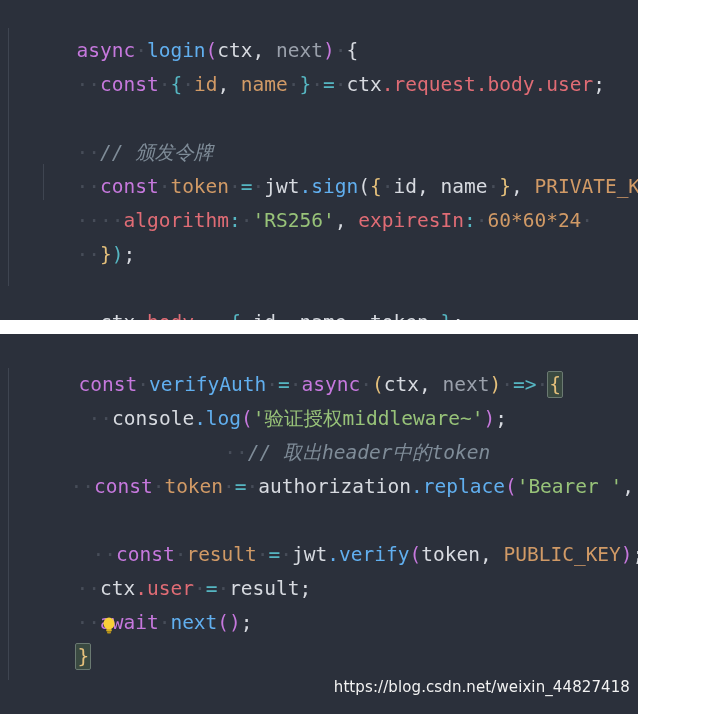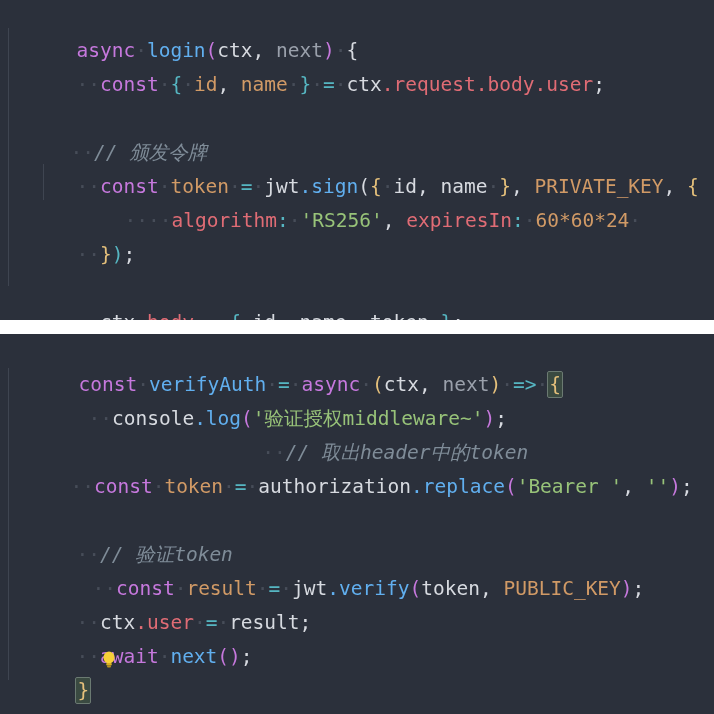--- a/index.html
+++ b/index.html
@@ -8,21 +8,21 @@
     background: #ffffff;
   }
   body {
     width: 714px;
     height: 714px;
     overflow: hidden;
     font-family: "DejaVu Sans Mono", monospace;
   }
 
   .editor-stack {
-    width: 714px;
+    width: 638px;
     height: 714px;
     display: flex;
     flex-direction: column;
     background: #4c1d95;
   }
 
   .code-block {
     background: #282c34;
     background: #2b303b;
     position: relative;
@@ -108,29 +108,29 @@
     <div class="code-line" style="padding-left:6px;">
       <span class="kw">async</span><span class="sp">·</span><span class="fn">login</span><span class="brace-m">(</span><span class="plain">ctx</span><span class="plain">, </span><span class="dim">next</span><span class="brace-m">)</span><span class="sp">·</span><span class="plain">{</span>
     </div>
 
     <div class="code-line" style="padding-left:6px;">
       <span class="sp">··</span><span class="kw">const</span><span class="sp">·</span><span class="brace-c">{</span><span class="sp">·</span><span class="var">id</span><span class="plain">, </span><span class="var">name</span><span class="sp">·</span><span class="brace-c">}</span><span class="sp">·</span><span class="brace-c">=</span><span class="sp">·</span><span class="plain">ctx</span><span class="prop">.request.body.user</span><span class="plain">;</span>
     </div>
 
     <div class="code-line"></div>
 
-    <div class="code-line" style="">
+    <div class="code-line" style="padding-left:6px;">
       <span class="sp">··</span><span class="com">// 颁发令牌</span>
     </div>
 
     <div class="code-line" style="padding-left:6px;">
       <span class="sp">··</span><span class="kw">const</span><span class="sp">·</span><span class="var">token</span><span class="sp">·</span><span class="brace-c">=</span><span class="sp">·</span><span class="plain">jwt</span><span class="fn">.sign</span><span class="plain">(</span><span class="brace-y">{</span><span class="sp">·</span><span class="plain">id</span><span class="plain">, </span><span class="plain">name</span><span class="sp">·</span><span class="brace-y">}</span><span class="plain">, </span><span class="var">PRIVATE_KEY</span><span class="plain">, </span><span class="brace-y">{</span>
     </div>
 
-    <div class="code-line" style="padding-left:6px;margin-left:48px;">
+    <div class="code-line" style="padding-left:6px;">
       <span class="sp">····</span><span class="prop">algorithm</span><span class="brace-c">:</span><span class="sp">·</span><span class="str">'RS256'</span><span class="plain">, </span><span class="prop">expiresIn</span><span class="brace-c">:</span><span class="sp">·</span><span class="var">60*60*24</span><span class="sp">·</span>
     </div>
 
     <div class="code-line" style="padding-left:6px;">
       <span class="sp">··</span><span class="brace-y">}</span><span class="brace-c">)</span><span class="plain">;</span>
     </div>
 
     <div class="code-line"></div>
 
     <div class="code-line" style="padding-left:6px;">
@@ -159,23 +159,20 @@
       <span class="sp">··</span><span class="com">// 取出header中的token</span>
     </div>
 
 
     <div class="code-line" style="padding-left:0;">
       <span class="sp">··</span><span class="kw">const</span><span class="sp">·</span><span class="var">token</span><span class="sp">·</span><span class="brace-c">=</span><span class="sp">·</span><span class="plain">authorization</span><span class="fn">.replace</span><span class="brace-m">(</span><span class="str">'Bearer '</span><span class="plain">, </span><span class="str">''</span><span class="brace-m">)</span><span class="plain">;</span>
     </div>
 
     <div class="code-line"></div>
 
-    <div class="code-line" style="padding-left:6px;">
-      <span class="sp">··</span><span class="com">// 验证token</span>
-    </div>
 
     <div class="code-line" style="padding-left:2px;margin-left:20px;">
       <span class="sp">··</span><span class="kw">const</span><span class="sp">·</span><span class="var">result</span><span class="sp">·</span><span class="brace-c">=</span><span class="sp">·</span><span class="plain">jwt</span><span class="fn">.verify</span><span class="brace-m">(</span><span class="plain">token</span><span class="plain">, </span><span class="var">PUBLIC_KEY</span><span class="brace-m">)</span><span class="plain">;</span>
     </div>
 
     <div class="code-line" style="padding-left:6px;">
       <span class="sp">··</span><span class="plain">ctx</span><span class="prop">.user</span><span class="sp">·</span><span class="brace-c">=</span><span class="sp">·</span><span class="plain">result</span><span class="plain">;</span>
     </div>
 
     <div class="code-line" style="padding-left:6px;">
@@ -185,15 +182,16 @@
           <rect x="6.2" y="13" width="5.6" height="2.4" rx="1" fill="#d8ae1f"></rect>
           <rect x="7" y="15.6" width="4" height="2" rx="1" fill="#b8931a"></rect>
         </svg>
       </span><span class="sp">··</span><span class="kw">await</span><span class="sp">·</span><span class="fn">next</span><span class="brace-m">(</span><span class="brace-m">)</span><span class="plain">;</span>
     </div>
 
     <div class="code-line" style="padding-left:6px;">
       <span class="brace-y brace-hl">}</span>
     </div>
 
+    <div class="watermark">https://blog.csdn.net/weixin_44827418</div>
   </div>
 
 </div>
 
 </body></html>

